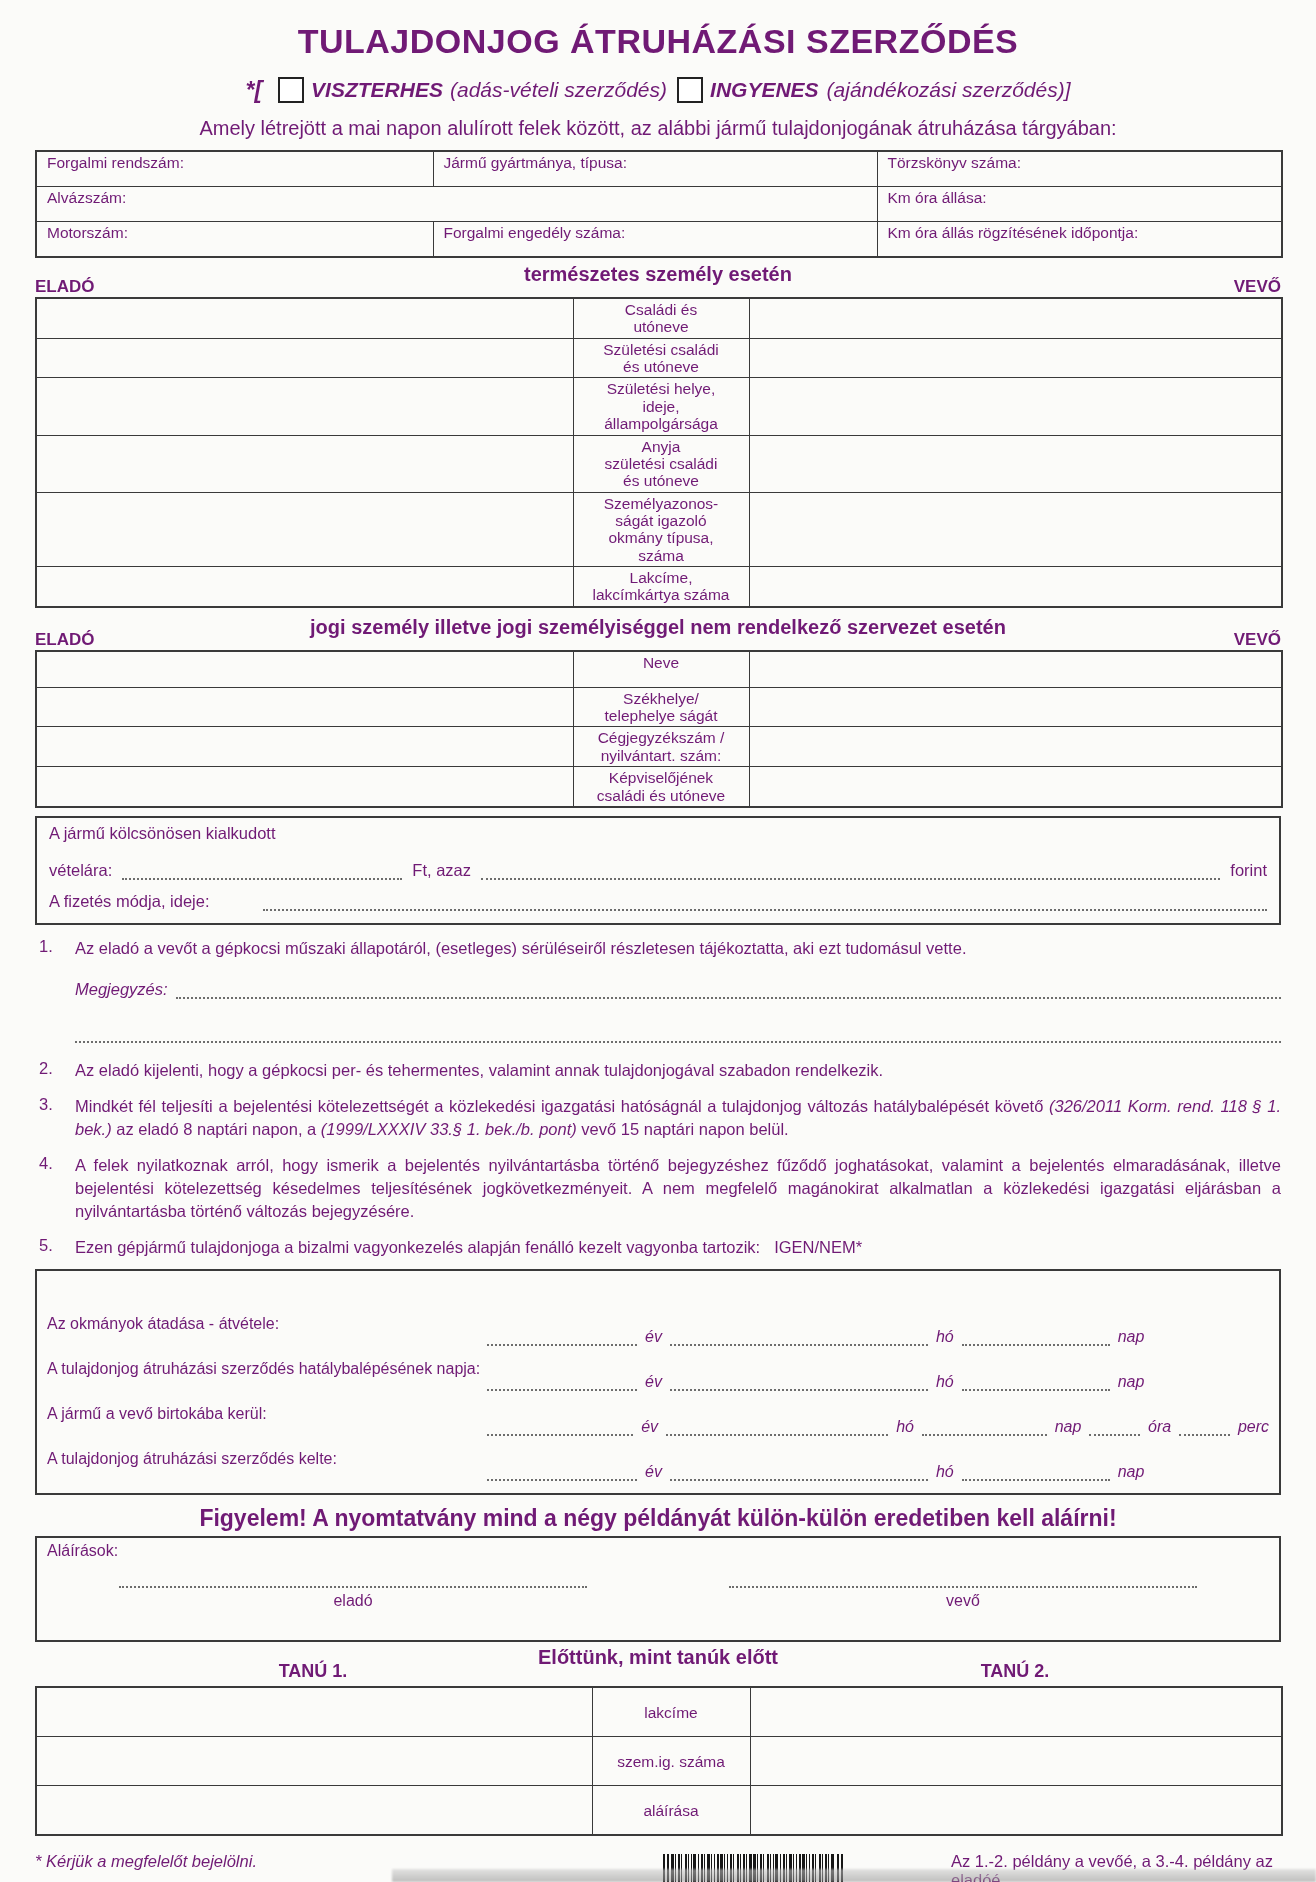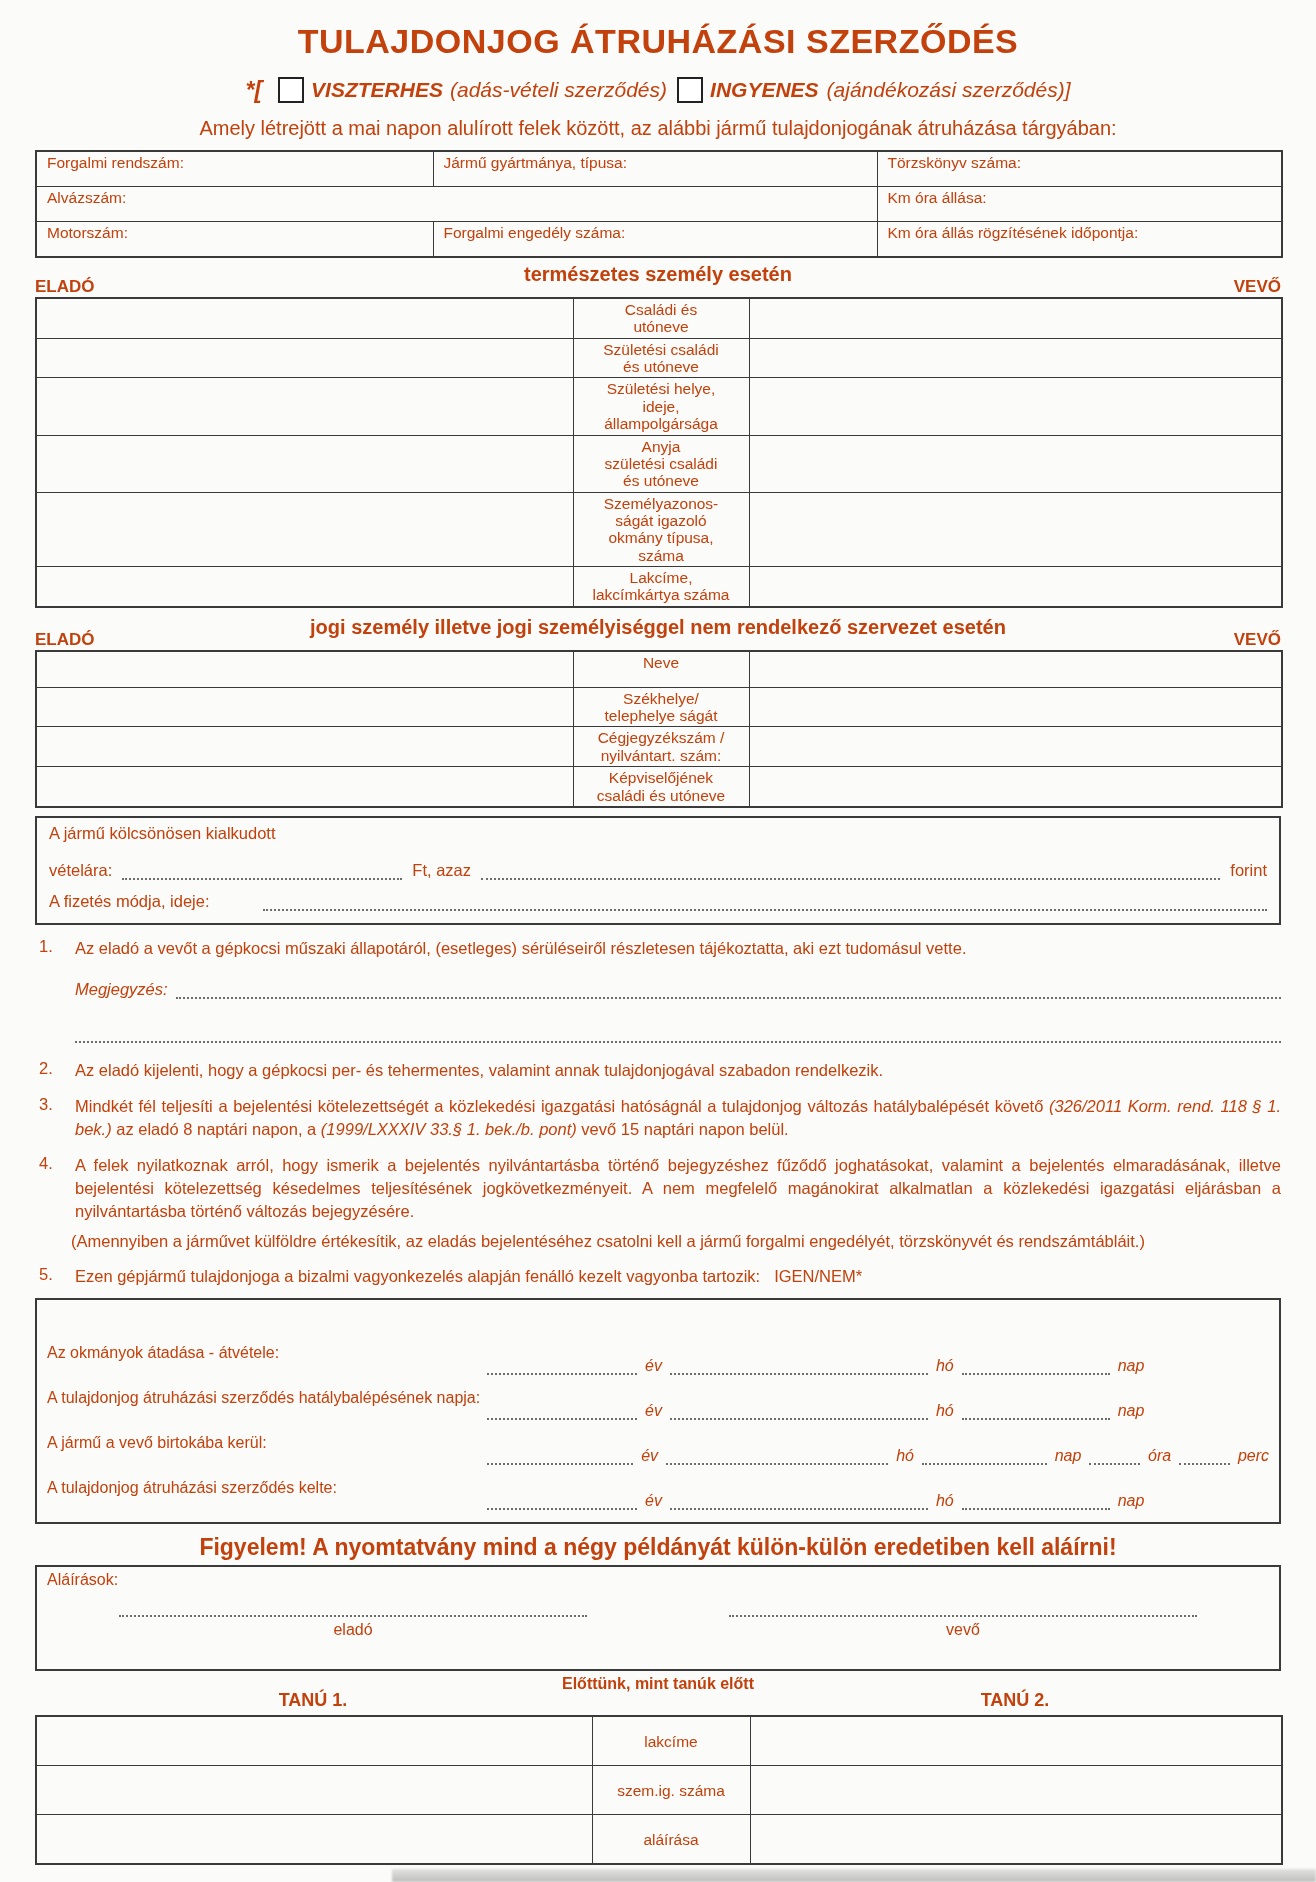--- a/index.html
+++ b/index.html
@@ -1,18 +1,18 @@
 <!DOCTYPE html>
 <html><head>
 <meta charset="utf-8">
 <style>
   html,body { margin:0; padding:0; background:#ffffff; }
   .page {
     position:relative; width:1316px; height:1882px; overflow:hidden;
-    background:#fbfbf9; color:#c2410c;
+    background:#fbfbf9; color:#701a75;
     font-family:"Liberation Sans", sans-serif;
   }
   .content { position:absolute; top:0; left:35px; width:1246px; }
 
   
   .title { margin-top:22px; text-align:center; font-size:34px; font-weight:700; letter-spacing:.5px; }
   .checkline { margin-top:12px; height:34px; display:flex; justify-content:center; align-items:center; font-size:21px; font-style:italic; }
   .checkline .b { font-weight:700; }
   .pfx { font-weight:700; font-size:23px; margin-right:6px; }
   .cb { display:inline-block; width:22px; height:22px; border:2.5px solid #222; background:#fff; margin:0 7px 0 10px; }
@@ -64,21 +64,21 @@
   
   .sigbox { margin-top:4px; border:2.5px solid #3a3a3a; height:106px; padding:4px 10px; box-sizing:border-box; }
   .siglabel { font-size:16px; }
   .sigrow { display:flex; justify-content:space-between; padding:0 72px; margin-top:24px; }
   .sigcol { width:468px; text-align:center; }
   .sigline { border-bottom:2px dotted #6d6d6d; height:2px; }
   .sigcap { font-size:16px; margin-top:4px; }
 
   
   .withead { position:relative; height:40px; margin-top:4px; }
-  .withead .c { position:absolute; left:0; width:100%; text-align:center; top:0; font-weight:700; font-size:16px; }
+  .withead .c { position:absolute; left:0; width:100%; text-align:center; top:0; font-weight:700; font-size:20px; }
   .withead .t1 { position:absolute; left:0; width:556px; text-align:center; top:15px; font-weight:700; font-size:18px; }
   .withead .t2 { position:absolute; right:0; width:532px; text-align:center; top:15px; font-weight:700; font-size:18px; }
 
   
   .footer { display:flex; align-items:flex-start; margin-top:16px; }
   .fleft { width:430px; }
   .fnote { font-size:16.5px; font-style:italic; }
   .barcode { position:relative; width:196px; margin-left:190px; }
   .fright { margin-left:auto; font-size:16.5px; text-align:left; max-width:330px; }
 
@@ -256,21 +256,20 @@
 
   <div class="clause">
     <span class="cnum">3.</span>
     <span class="ctext"><span>Mindkét fél teljesíti a bejelentési kötelezettségét a közlekedési igazgatási hatóságnál a tulajdonjog változás hatálybalépését követő </span><span class="ref">(326/2011 Korm. rend. 118 § 1. bek.)</span><span> az eladó 8 naptári napon, a </span><span class="ref">(1999/LXXXIV 33.§ 1. bek./b. pont)</span><span> vevő 15 naptári napon belül.</span></span>
   </div>
 
   <div class="clause">
     <span class="cnum">4.</span>
     <span class="ctext">A felek nyilatkoznak arról, hogy ismerik a bejelentés nyilvántartásba történő bejegyzéshez fűződő joghatásokat, valamint a bejelentés elmaradásának, illetve bejelentési kötelezettség késedelmes teljesítésének jogkövetkezményeit. A nem megfelelő magánokirat alkalmatlan a közlekedési igazgatási eljárásban a nyilvántartásba történő változás bejegyzésére.</span>
   </div>
-  <div class="cnote">(Amennyiben a járművet külföldre értékesítik, az eladás bejelentéséhez csatolni kell a jármű forgalmi engedélyét, törzskönyvét és rendszámtábláit.)</div>
 
   <div class="clause">
     <span class="cnum">5.</span>
     <span class="ctext" style="text-align:left;"><span>Ezen gépjármű tulajdonjoga a bizalmi vagyonkezelés alapján fenálló kezelt vagyonba tartozik:</span><span class="choice">IGEN/NEM*</span></span>
   </div>
 
   <div class="datebox">
     <div class="drow">
       <span class="dlabel">Az okmányok átadása - átvétele:</span>
       <span class="dots" style="width:150px;"></span>

